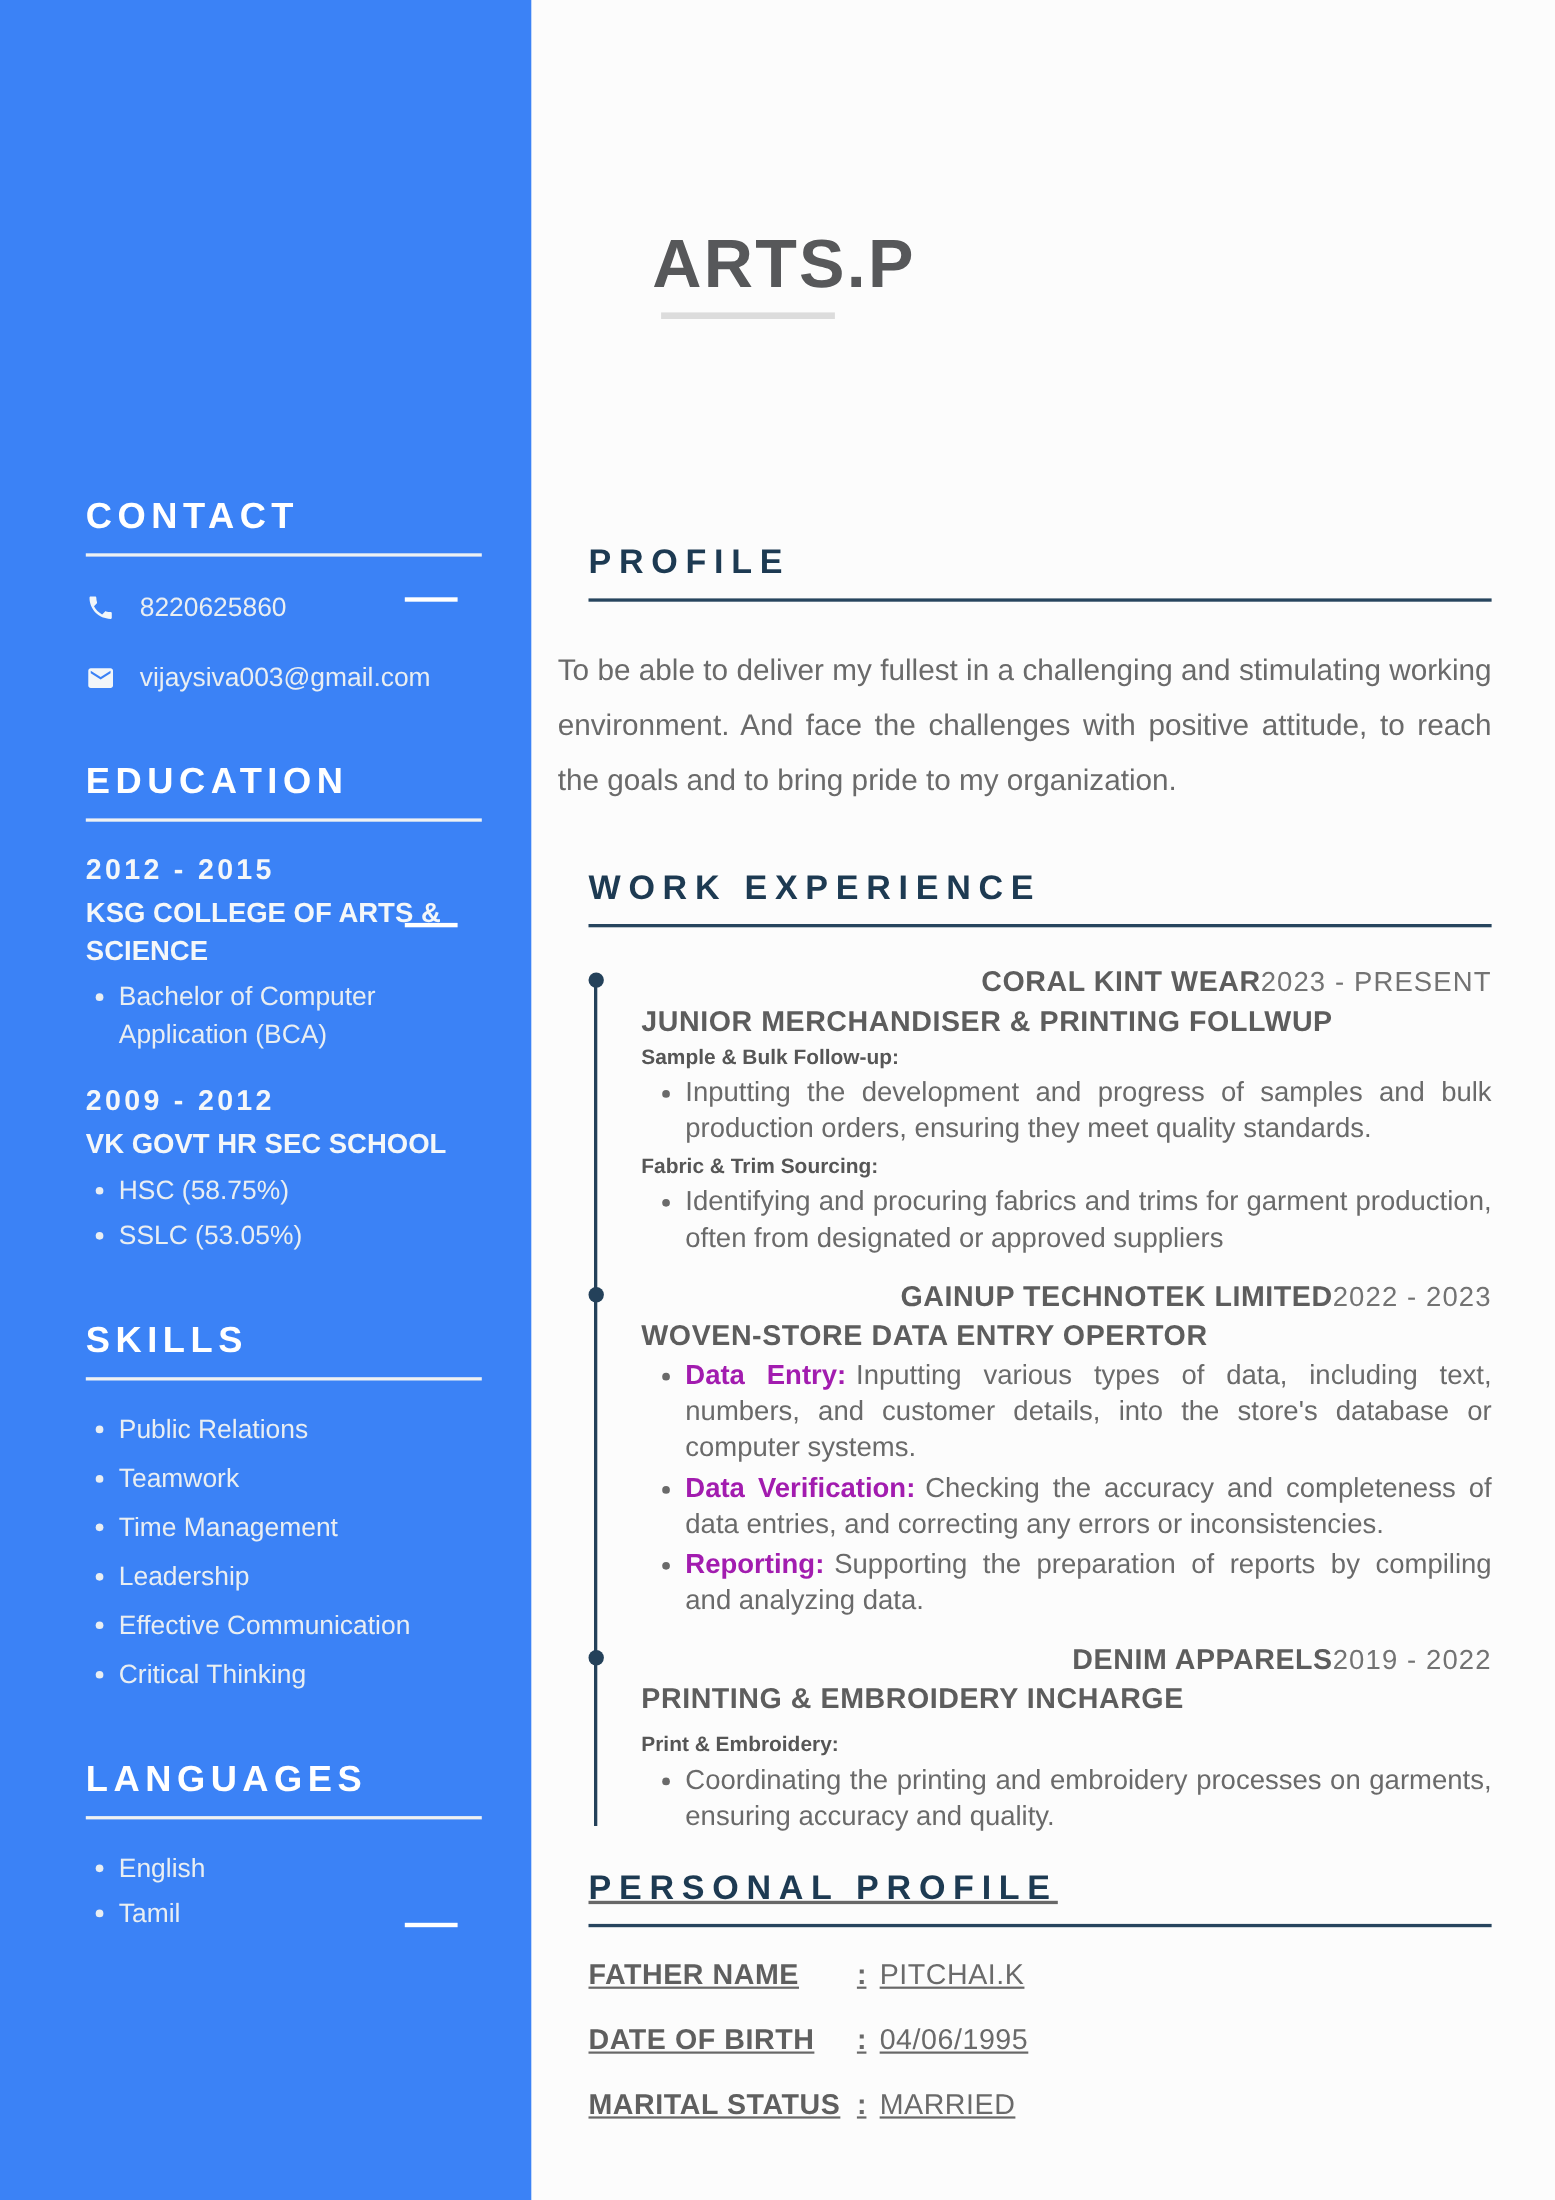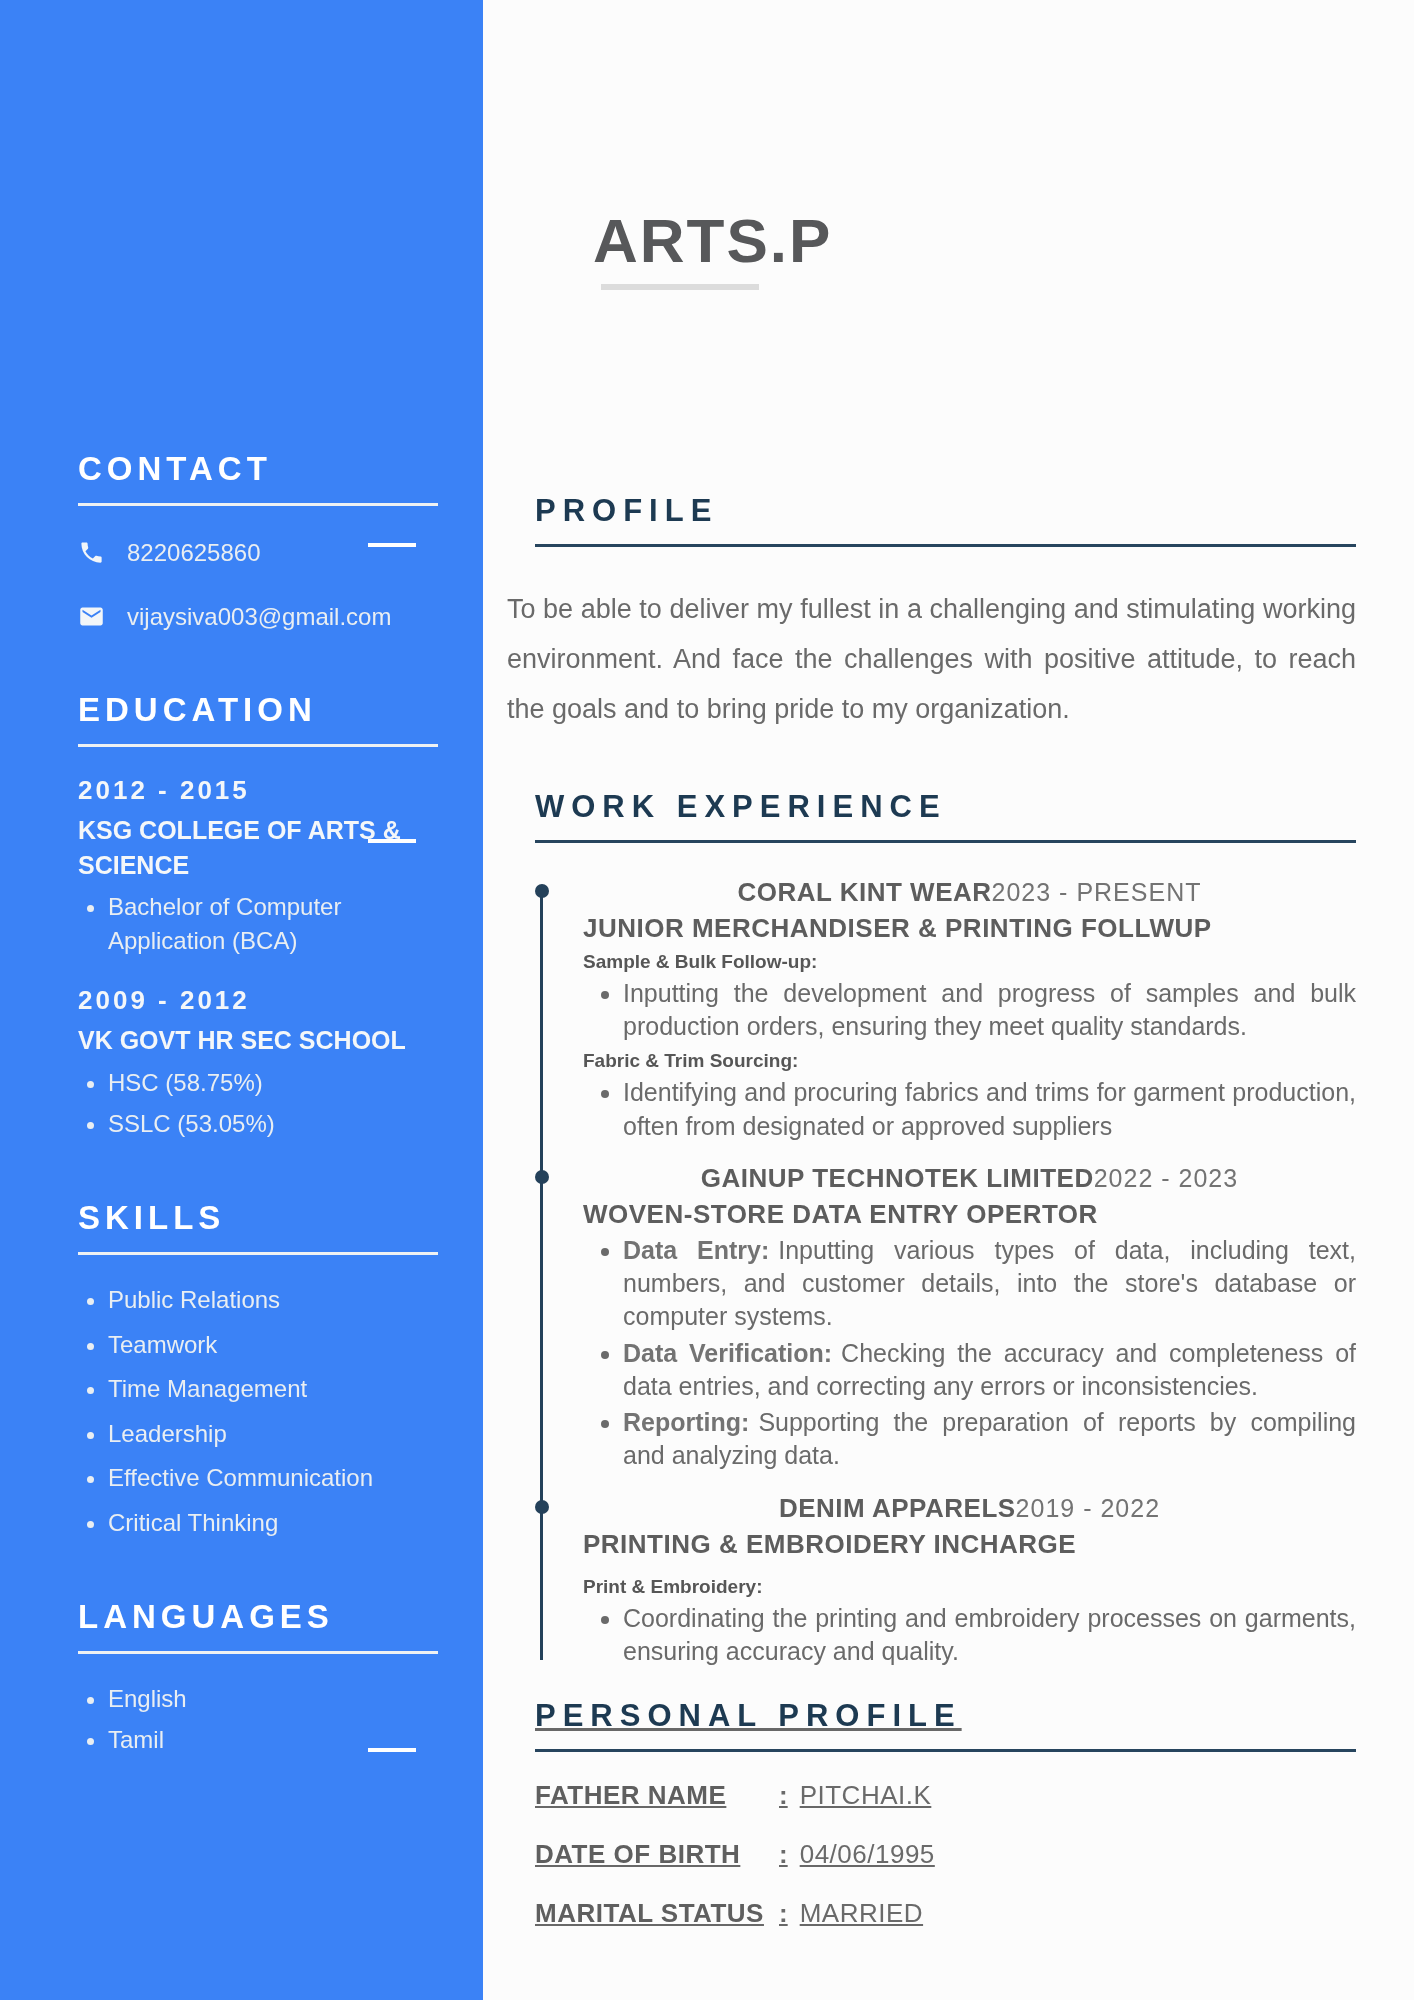--- a/index.html
+++ b/index.html
@@ -42,31 +42,31 @@
   .profile-text {
     margin:38px 0 0 0; margin-left:-28px;
     font-size:27px; line-height:1.85; text-align:justify; color:#6a6a6a;
   }
   .work-sec { margin-top:54px; }
   
   .timeline { position:relative; margin:34px 0 0 0; padding-left:48px; }
   .timeline-line { position:absolute; left:5px; top:14px; bottom:8px; width:3px; background:#24415a; }
   .job { position:relative; margin-bottom:20px; }
   .job .dot { position:absolute; left:-48px; top:7px; width:14px; height:14px; border-radius:50%; background:#24415a; }
-  .job-head { display:flex; justify-content:center; align-items:baseline; }
+  .job-head { display:flex; justify-content:flex-end; align-items:baseline; }
   .company { font-size:26px; font-weight:bold; color:#5d5d5d; letter-spacing:0.5px; }
   .period { font-size:25px; color:#737373; letter-spacing:1px; white-space:nowrap; }
   .role { font-size:26px; font-weight:bold; color:#5d5d5d; letter-spacing:0.5px; margin-top:5px; }
   .job-sec-head { font-size:19px; font-weight:bold; color:#565656; margin-top:7px; }
   .job-sec-head:empty { display:none; }
   .mt-lg { margin-top:22px; }
   .mt-md { margin-top:16px; }
   ul.job-bullets { margin:4px 0 0 0; padding-left:40px; }
   ul.job-bullets li { font-size:25px; line-height:1.33; text-align:justify; color:#6a6a6a; margin-bottom:3px; }
-  .lead { font-weight:bold; color:#737373; margin-right:9px; }
+  .lead { font-weight:bold; color:#a21caf; margin-right:9px; }
   .lead:empty { display:none; margin:0; }
   
   .personal-sec { margin-top:30px;text-decoration:underline; }
   .p-rows { margin-top:12px; }
   .p-row { display:flex; margin-top:28px; font-size:26px; align-items:baseline; }
   .p-label { font-weight:bold; color:#5f5f5f; letter-spacing:0.5px; min-width:244px; }
   .p-sep { color:#6a6a6a; margin-right:12px; font-weight:bold; }
   .p-value { color:#6a6a6a; letter-spacing:0.5px; }
 </style>
 </head>

